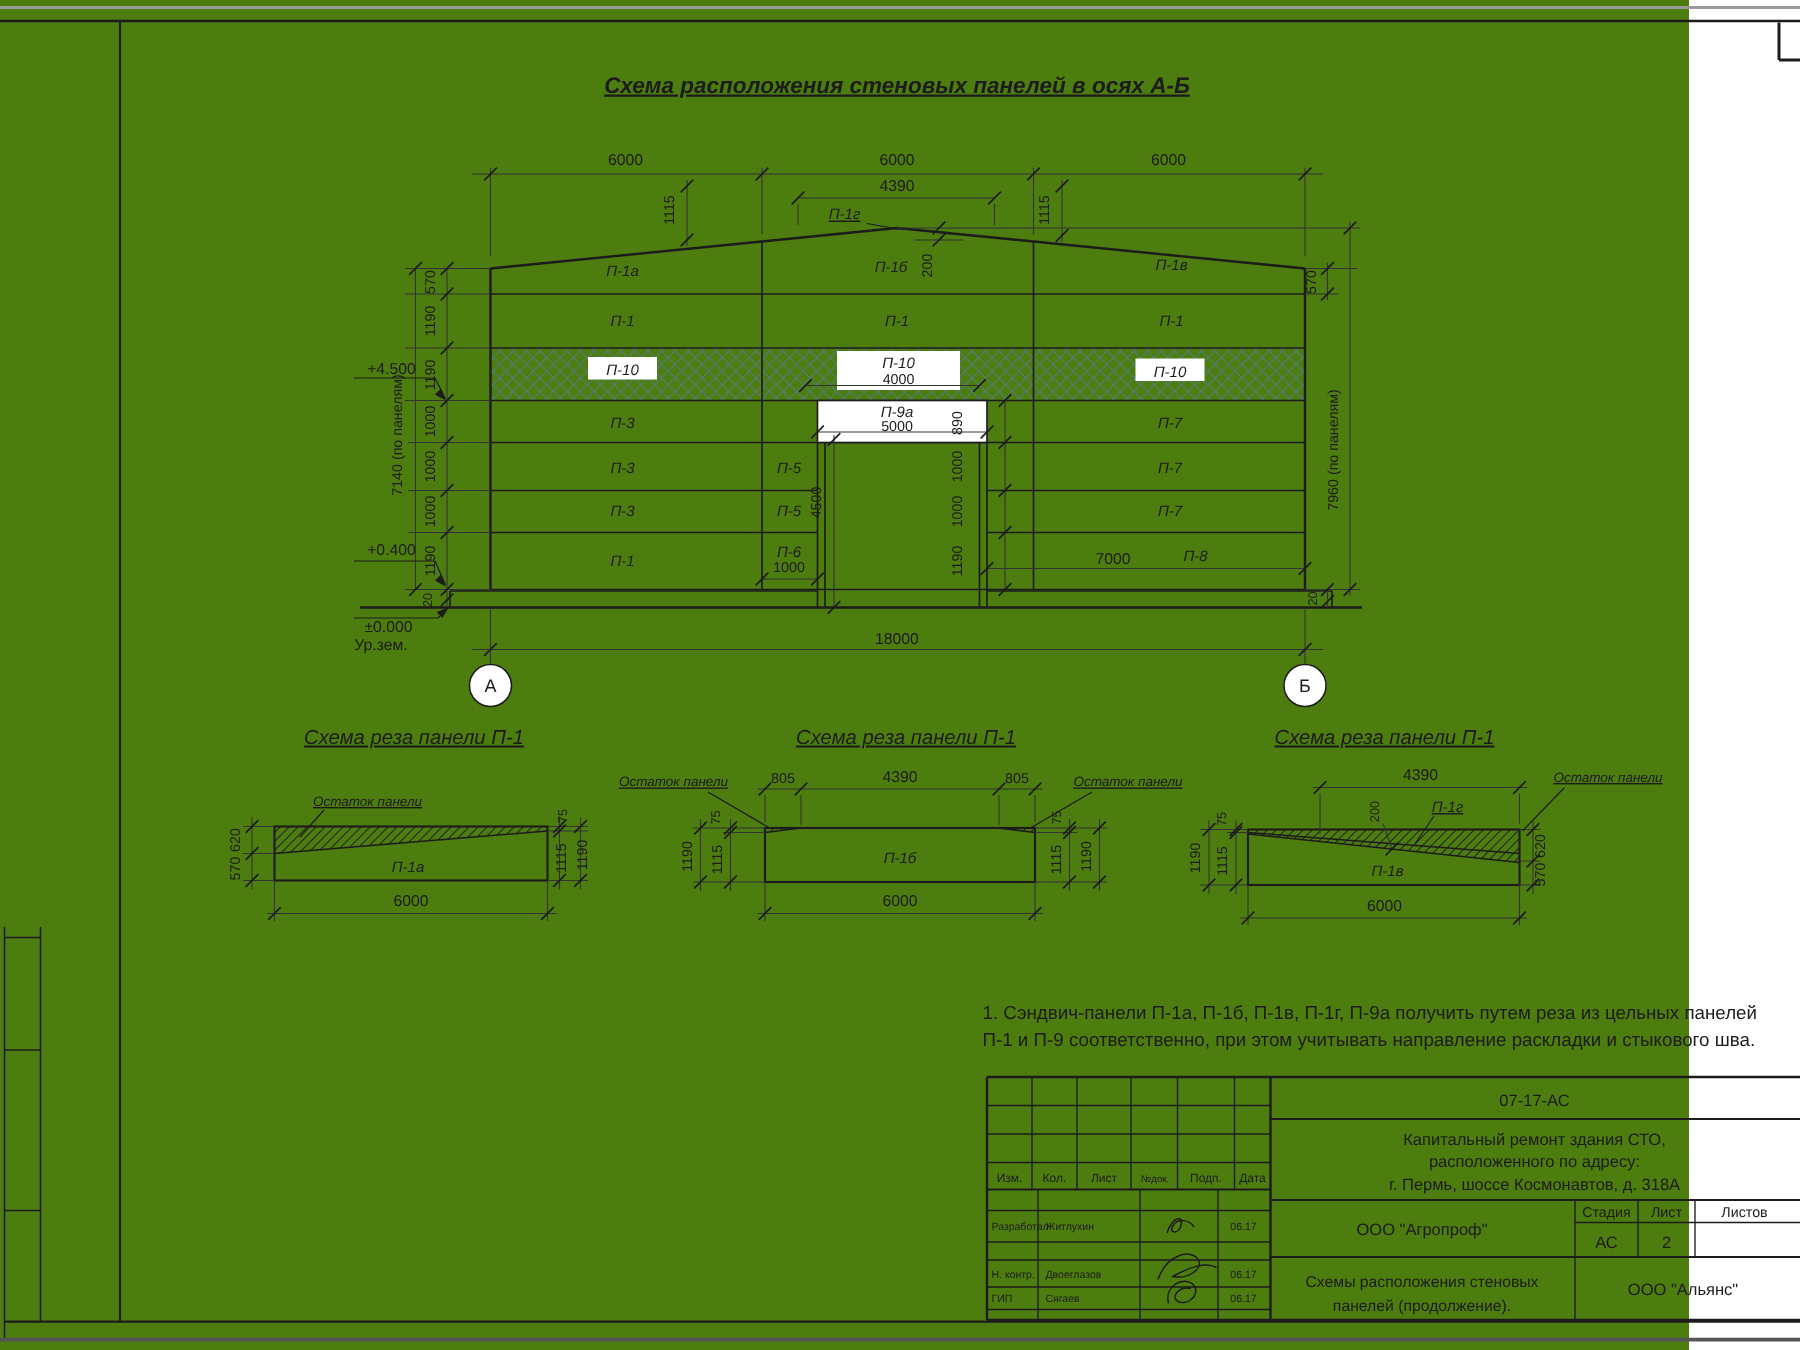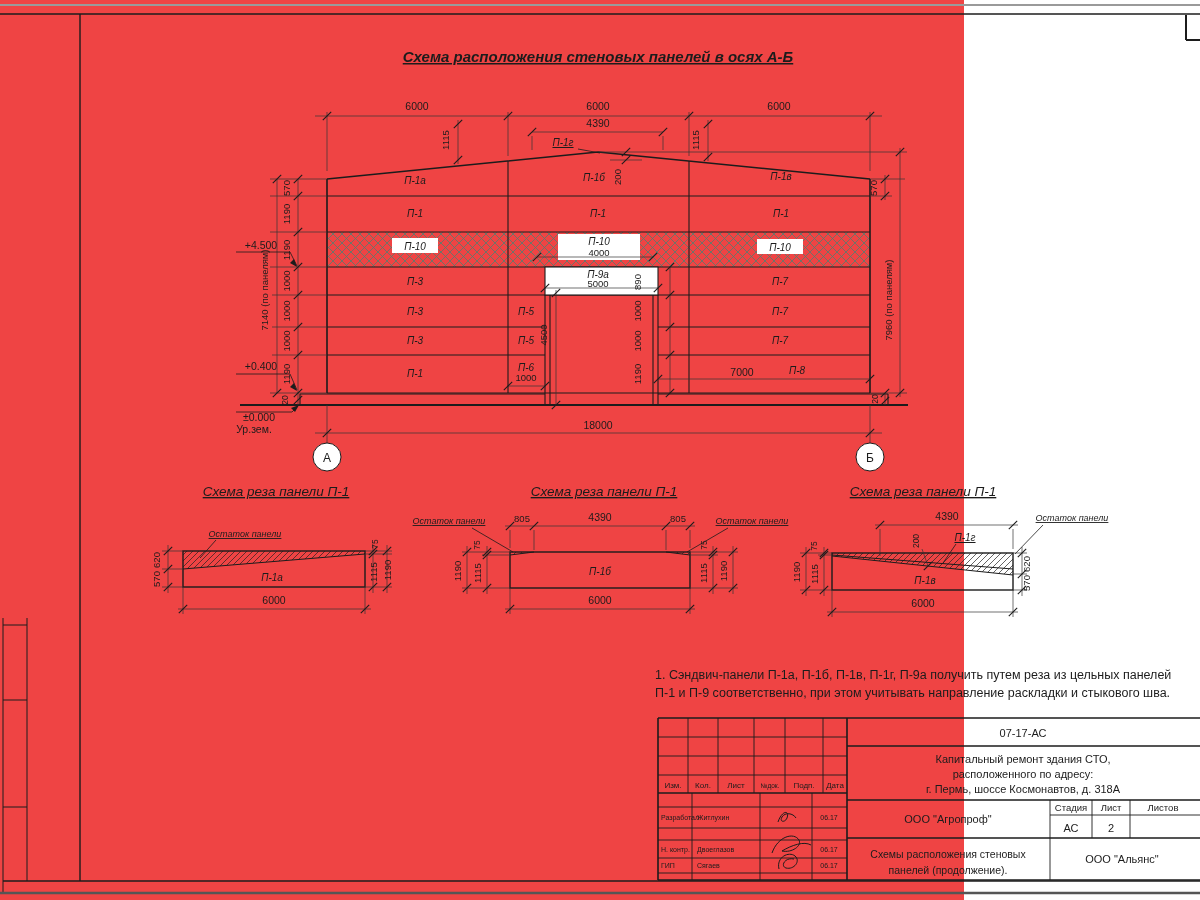--- a/index.html
+++ b/index.html
@@ -1,16 +1,16 @@
 <!DOCTYPE html>
 <html><head>
 <meta charset="utf-8">
 <style>
   html,body{margin:0;padding:0;background:#fff;}
-  #sheet{width:964px;height:900px;position:relative;background:#ef4444;}
+  #sheet{width:1126px;height:900px;position:relative;background:#4d7c0f;}
   svg text{font-family:"Liberation Sans","DejaVu Sans",sans-serif;fill:#1c1c1c;}
   .dim{font-size:10.5px;text-anchor:middle;}
   .dims{font-size:9.5px;text-anchor:middle;}
   .dimxs{font-size:8.5px;text-anchor:middle;}
   .plabel{font-size:10px;font-style:italic;text-anchor:middle;}
   .plabelu{font-size:10px;font-style:italic;text-anchor:middle;text-decoration:underline;}
   .ptitle{font-size:15px;font-style:italic;font-weight:bold;text-anchor:middle;text-decoration:underline;}
   .stitle{font-size:13.5px;font-style:italic;text-anchor:middle;text-decoration:underline;}
   .rest{font-size:9px;font-style:italic;text-anchor:middle;text-decoration:underline;}
   .note{font-size:12.5px;}

